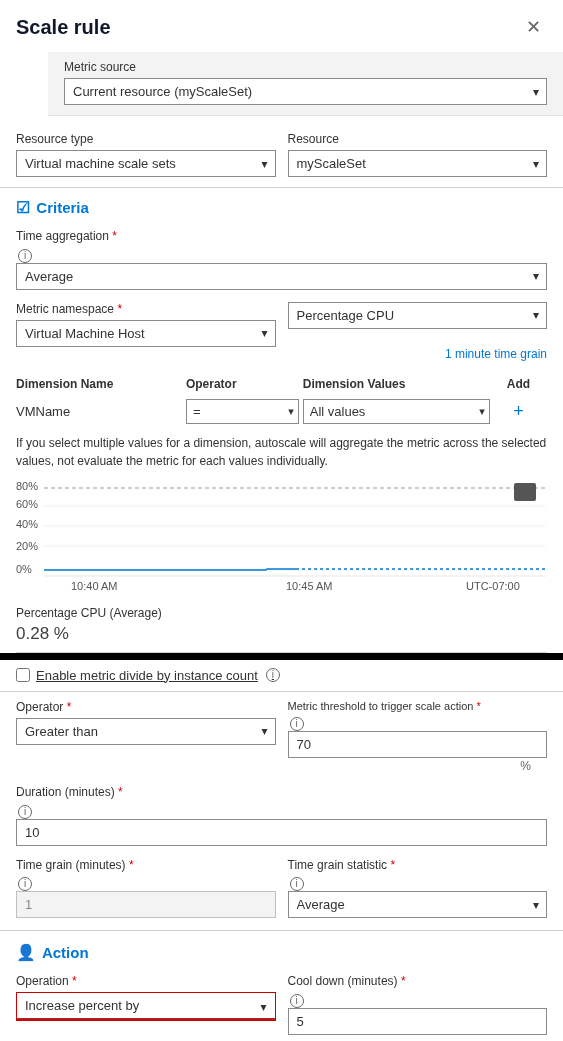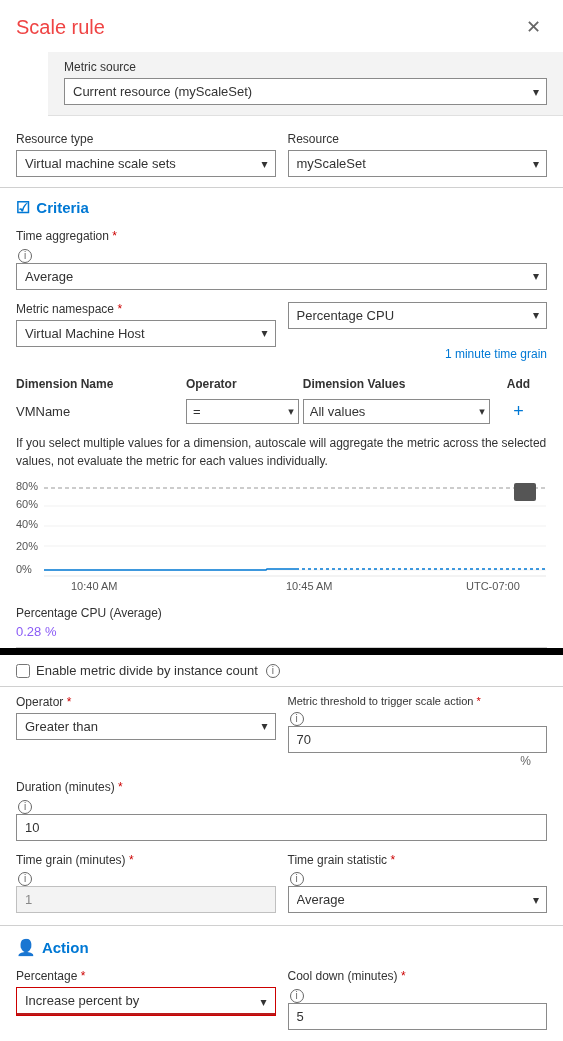--- a/index.html
+++ b/index.html
@@ -14,22 +14,22 @@
     }
     .panel-header {
       display: flex;
       justify-content: space-between;
       align-items: center;
       padding: 14px 16px 12px 16px;
       border-bottom: none;
     }
     .panel-title {
       font-size: 20px;
-      font-weight: 400;
-      color: #ef4444;
+      font-weight: 700;
+      color: #0f172a;
     }
     .close-btn {
       background: none;
       border: none;
       font-size: 18px;
       cursor: pointer;
       color: #666;
       padding: 2px 6px;
     }
     .section-gray {
@@ -193,29 +193,30 @@
       padding: 0 16px 4px 16px;
       position: relative;
     }
     .chart-label-area {
       padding: 2px 16px 4px 16px;
       font-size: 12px;
       color: #333;
     }
     .chart-value {
       padding: 2px 16px 8px 16px;
-      font-size: 13px;
-      color: #8b5cf6;
+      font-size: 17px;
+      color: #404040;
       border-bottom: 1px solid #d0d0d0;
     }
     .checkbox-row {
       display: flex;
-      align-items: flex-end;
+      align-items: center;
       gap: 6px;
       padding: 8px 16px;
+      text-decoration: underline;
     }
     .checkbox-input {
       width: 14px;
       height: 14px;
       cursor: pointer;
     }
     .checkbox-label {
       font-size: 13px;
       color: #333;
     }
@@ -453,21 +454,21 @@
 <hr class="section-divider" style="margin-top:6px;">
 
 <div class="action-header">
   <span style="font-size:16px;">👤</span>
   <span>Action</span>
 </div>
 
 <div class="field-row">
   <div class="two-col">
     <div class="col">
-      <span class="field-label field-label-required">Percentage</span>
+      <span class="field-label field-label-required">Operation</span>
       <div class="select-wrapper" style="border:1px solid #c00;">
         <select class="select-box" style="border:none; border-bottom:2px solid #b91c1c;">
           <option value="Increase percent by">Increase percent by</option>
         </select>
       </div>
     </div>
     <div class="col">
       <span class="field-label field-label-required">Cool down (minutes)</span>
       <span class="info-icon">i</span>
       <input type="text" class="input-box" value="5" style="">

